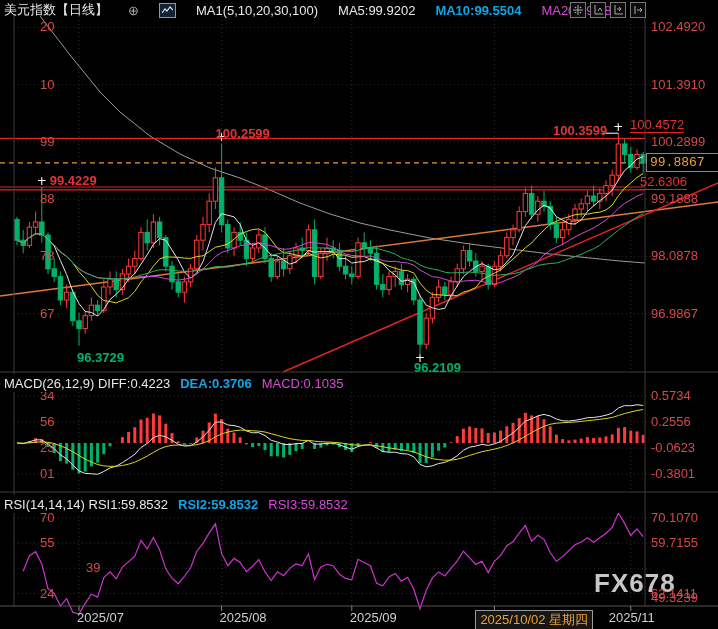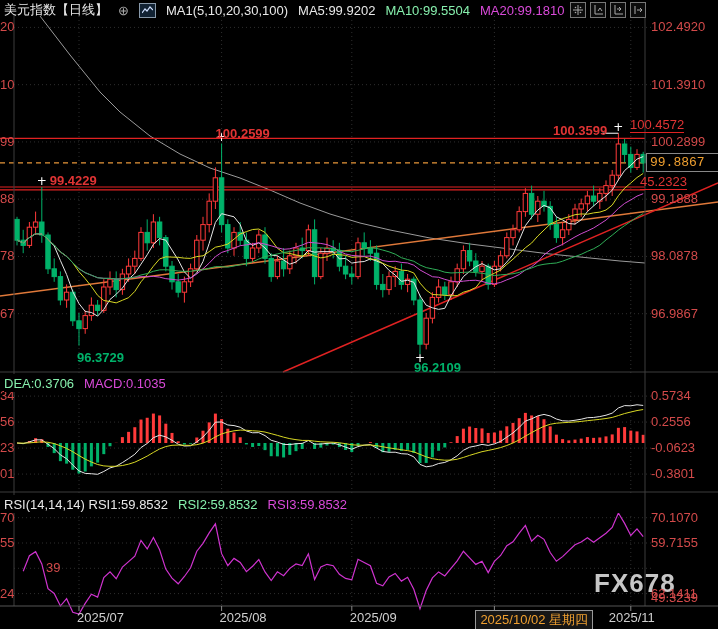--- a/index.html
+++ b/index.html
@@ -1,27 +1,27 @@
 <!DOCTYPE html>
 <html><head>
 <meta charset="utf-8">
 <style>
   html,body{margin:0;padding:0;background:#000;}
   #app{position:relative;width:718px;height:629px;background:#000;overflow:hidden;
        font-family:"Liberation Sans",sans-serif;}
   #svg{position:absolute;left:0;top:0;z-index:1;}
   .ovl{position:absolute;z-index:10;white-space:nowrap;}
-  #titlebar{left:4px;top:1px;display:flex;align-items:center;gap:10px;font-size:13px;z-index:12;}
-  .t-white{color:#e8e8e8;} .t-yellow{color:#86efac;} .t-magenta{color:#d94ad9;}
+  #titlebar{left:4px;top:1px;display:flex;align-items:center;gap:20px;font-size:13px;z-index:12;}
+  .t-white{color:#e8e8e8;} .t-yellow{color:#0ea5e9;font-weight:bold;} .t-magenta{color:#d94ad9;}
   .plus-ic{color:#aaa;font-size:13px;cursor:pointer;}
   .chart-ic{width:15px;height:13px;border:1px solid #89a;background:#123;display:inline-flex;align-items:center;justify-content:center;}
   #toolbar{left:570px;top:2px;display:flex;gap:4px;z-index:12;}
   .tool{width:14px;height:14px;border:1px solid #777;background:#0c0c0c;display:flex;align-items:center;justify-content:center;cursor:pointer;}
   .axlbl{color:#d34a4a;font-size:13px;z-index:10;}
-  .leftclip{color:#d34a4a;font-size:13px;z-index:10;width:14px;overflow:hidden;}
+  .leftclip{color:#d34a4a;font-size:13px;z-index:10;width:14px;overflow:hidden;margin-left:40px;}
   .redtag{color:#e03434;font-size:13px;border-bottom:1px solid #e02222;z-index:11;}
   .annred{color:#e03434;font-size:13px;font-weight:bold;z-index:11;}
   .anngrn{color:#00b26a;font-size:13px;font-weight:bold;z-index:11;}
   #curprice{color:#f0a030;font-size:13px;background:#000;border:1px solid #888;
             padding:1px 16px 1px 3px;z-index:12;font-family:Liberation Mono, monospace;}
   .indhdr{left:4px;width:640px;height:18px;background:#000;display:flex;gap:10px;
           font-size:13px;align-items:center;z-index:12;}
   .datelbl{color:#cfcfcf;font-size:13px;z-index:11;}
   .datehl{color:#f0a030;font-size:13px;background:#161616;border:1px solid #999;
           padding:0 4px;z-index:11;}
@@ -427,32 +427,33 @@
     </span>
     <span class="tool">
       <svg width="10" height="10" viewBox="0 0 10 10">
           <path d="M2 1v8" stroke="#aaa"></path>
           <path d="M4 5h5m0 0L7 3m2 2L7 7" stroke="#aaa" fill="none"></path>
         </svg>
     </span>
   </div>
 
   <div class="ovl indhdr" id="macdhdr" style="left: 4px; top: 374px;">
+    <span class="t-white">MACD(26,12,9) DIFF:0.4223</span>
     <span class="t-yellow">DEA:0.3706</span>
     <span class="t-magenta">MACD:0.1035</span>
   </div>
 
   <div class="ovl indhdr" id="rsihdr" style="left: 4px; top: 495px;">
     <span class="t-white">RSI(14,14,14) RSI1:59.8532</span>
     <span class="t-yellow">RSI2:59.8532</span>
     <span class="t-magenta">RSI3:59.8532</span>
   </div>
 
   <div class="ovl redtag" id="tag-high" style="left: 630px; top: 117.226px;">100.4572</div>
-  <div class="ovl redtag" id="tag-mid" style="left: 640px; top: 173.973px;">45.2323</div>
+  <div class="ovl redtag" id="tag-mid" style="left: 640px; top: 173.973px;">52.6306</div>
   <div class="ovl annred" id="line-lbl" style="left: 553px; top: 123.285px;">100.3599</div>
   <div class="ovl" id="curprice" style="left: 646px; top: 152.892px;">99.8867</div>
 
   <div class="ovl annred" id="ann-jun-high" style="left: 49.8px; top: 173.009px;">99.4229</div>
   <div class="ovl annred" id="ann-aug-high" style="left: 215.6px; top: 126.485px;">100.2599</div>
   <div class="ovl anngrn" id="ann-jul-low" style="left: 77px; top: 349.609px;">96.3729</div>
   <div class="ovl anngrn" id="ann-sep-low" style="left: 414px; top: 360.033px;">96.2109</div>
 
   <div class="ovl" id="watermark">FX678</div>
 <div class="ovl axlbl" style="left: 651px; top: 19.416px;">102.4920</div>

